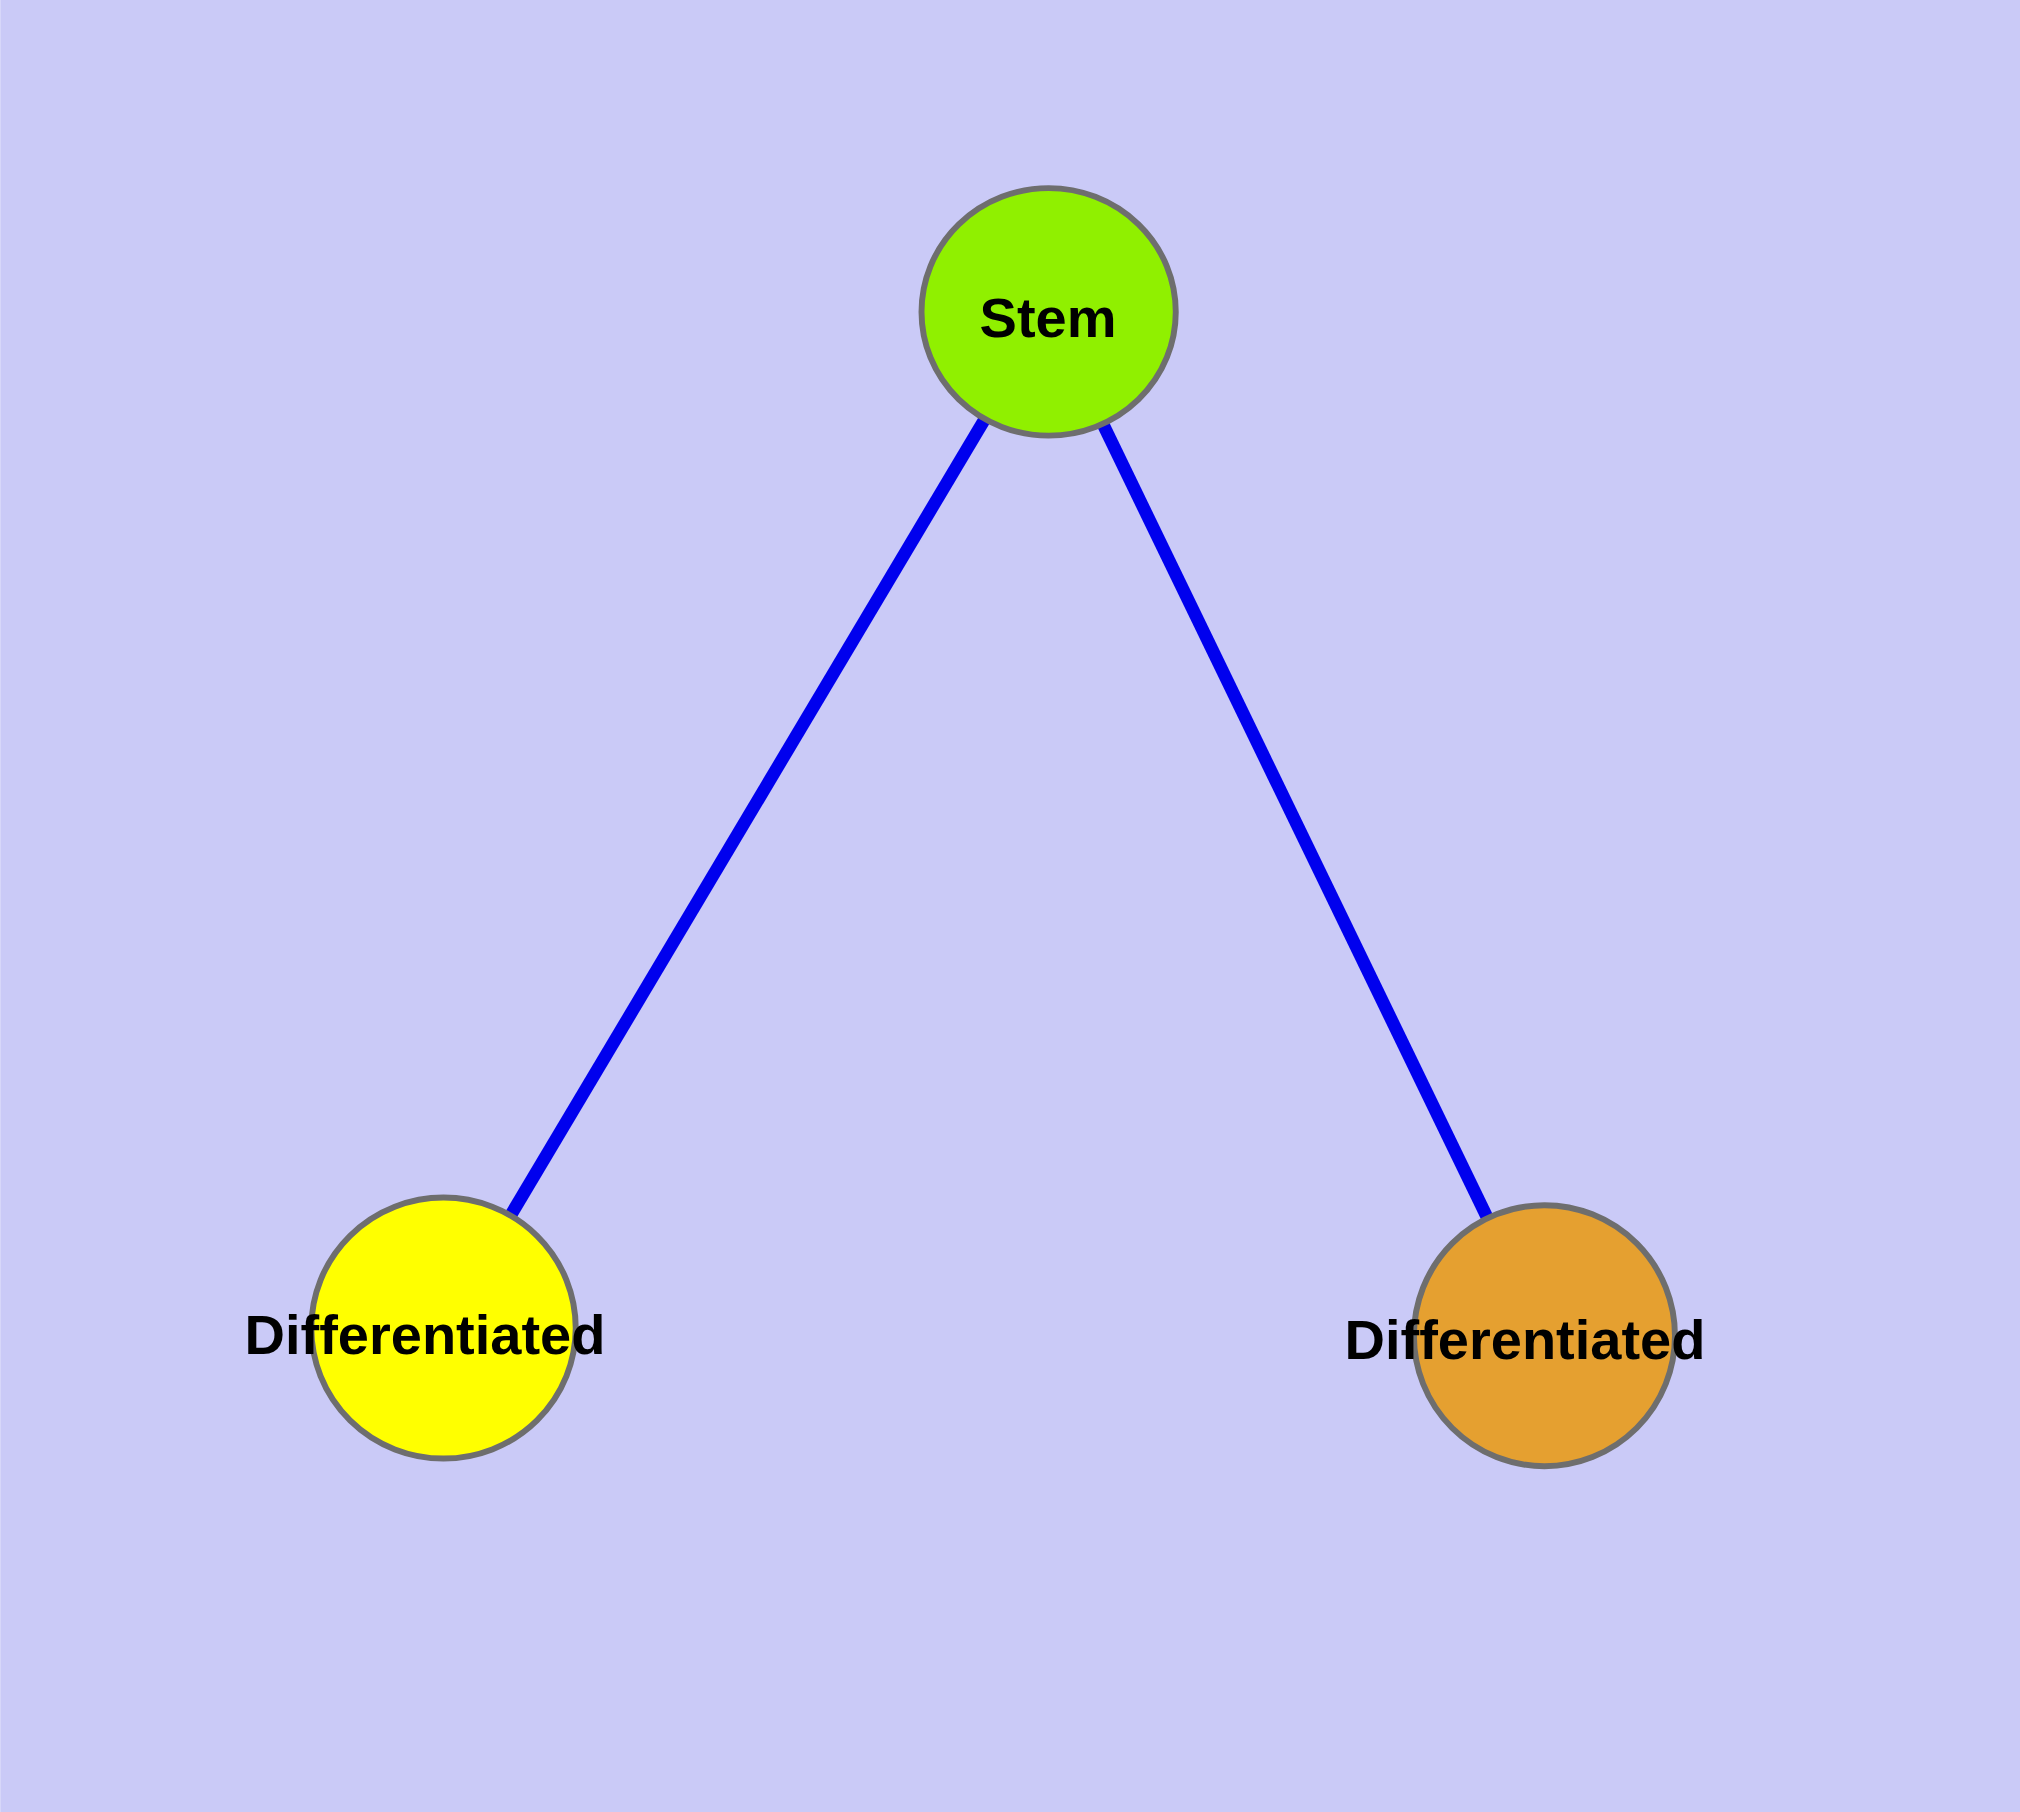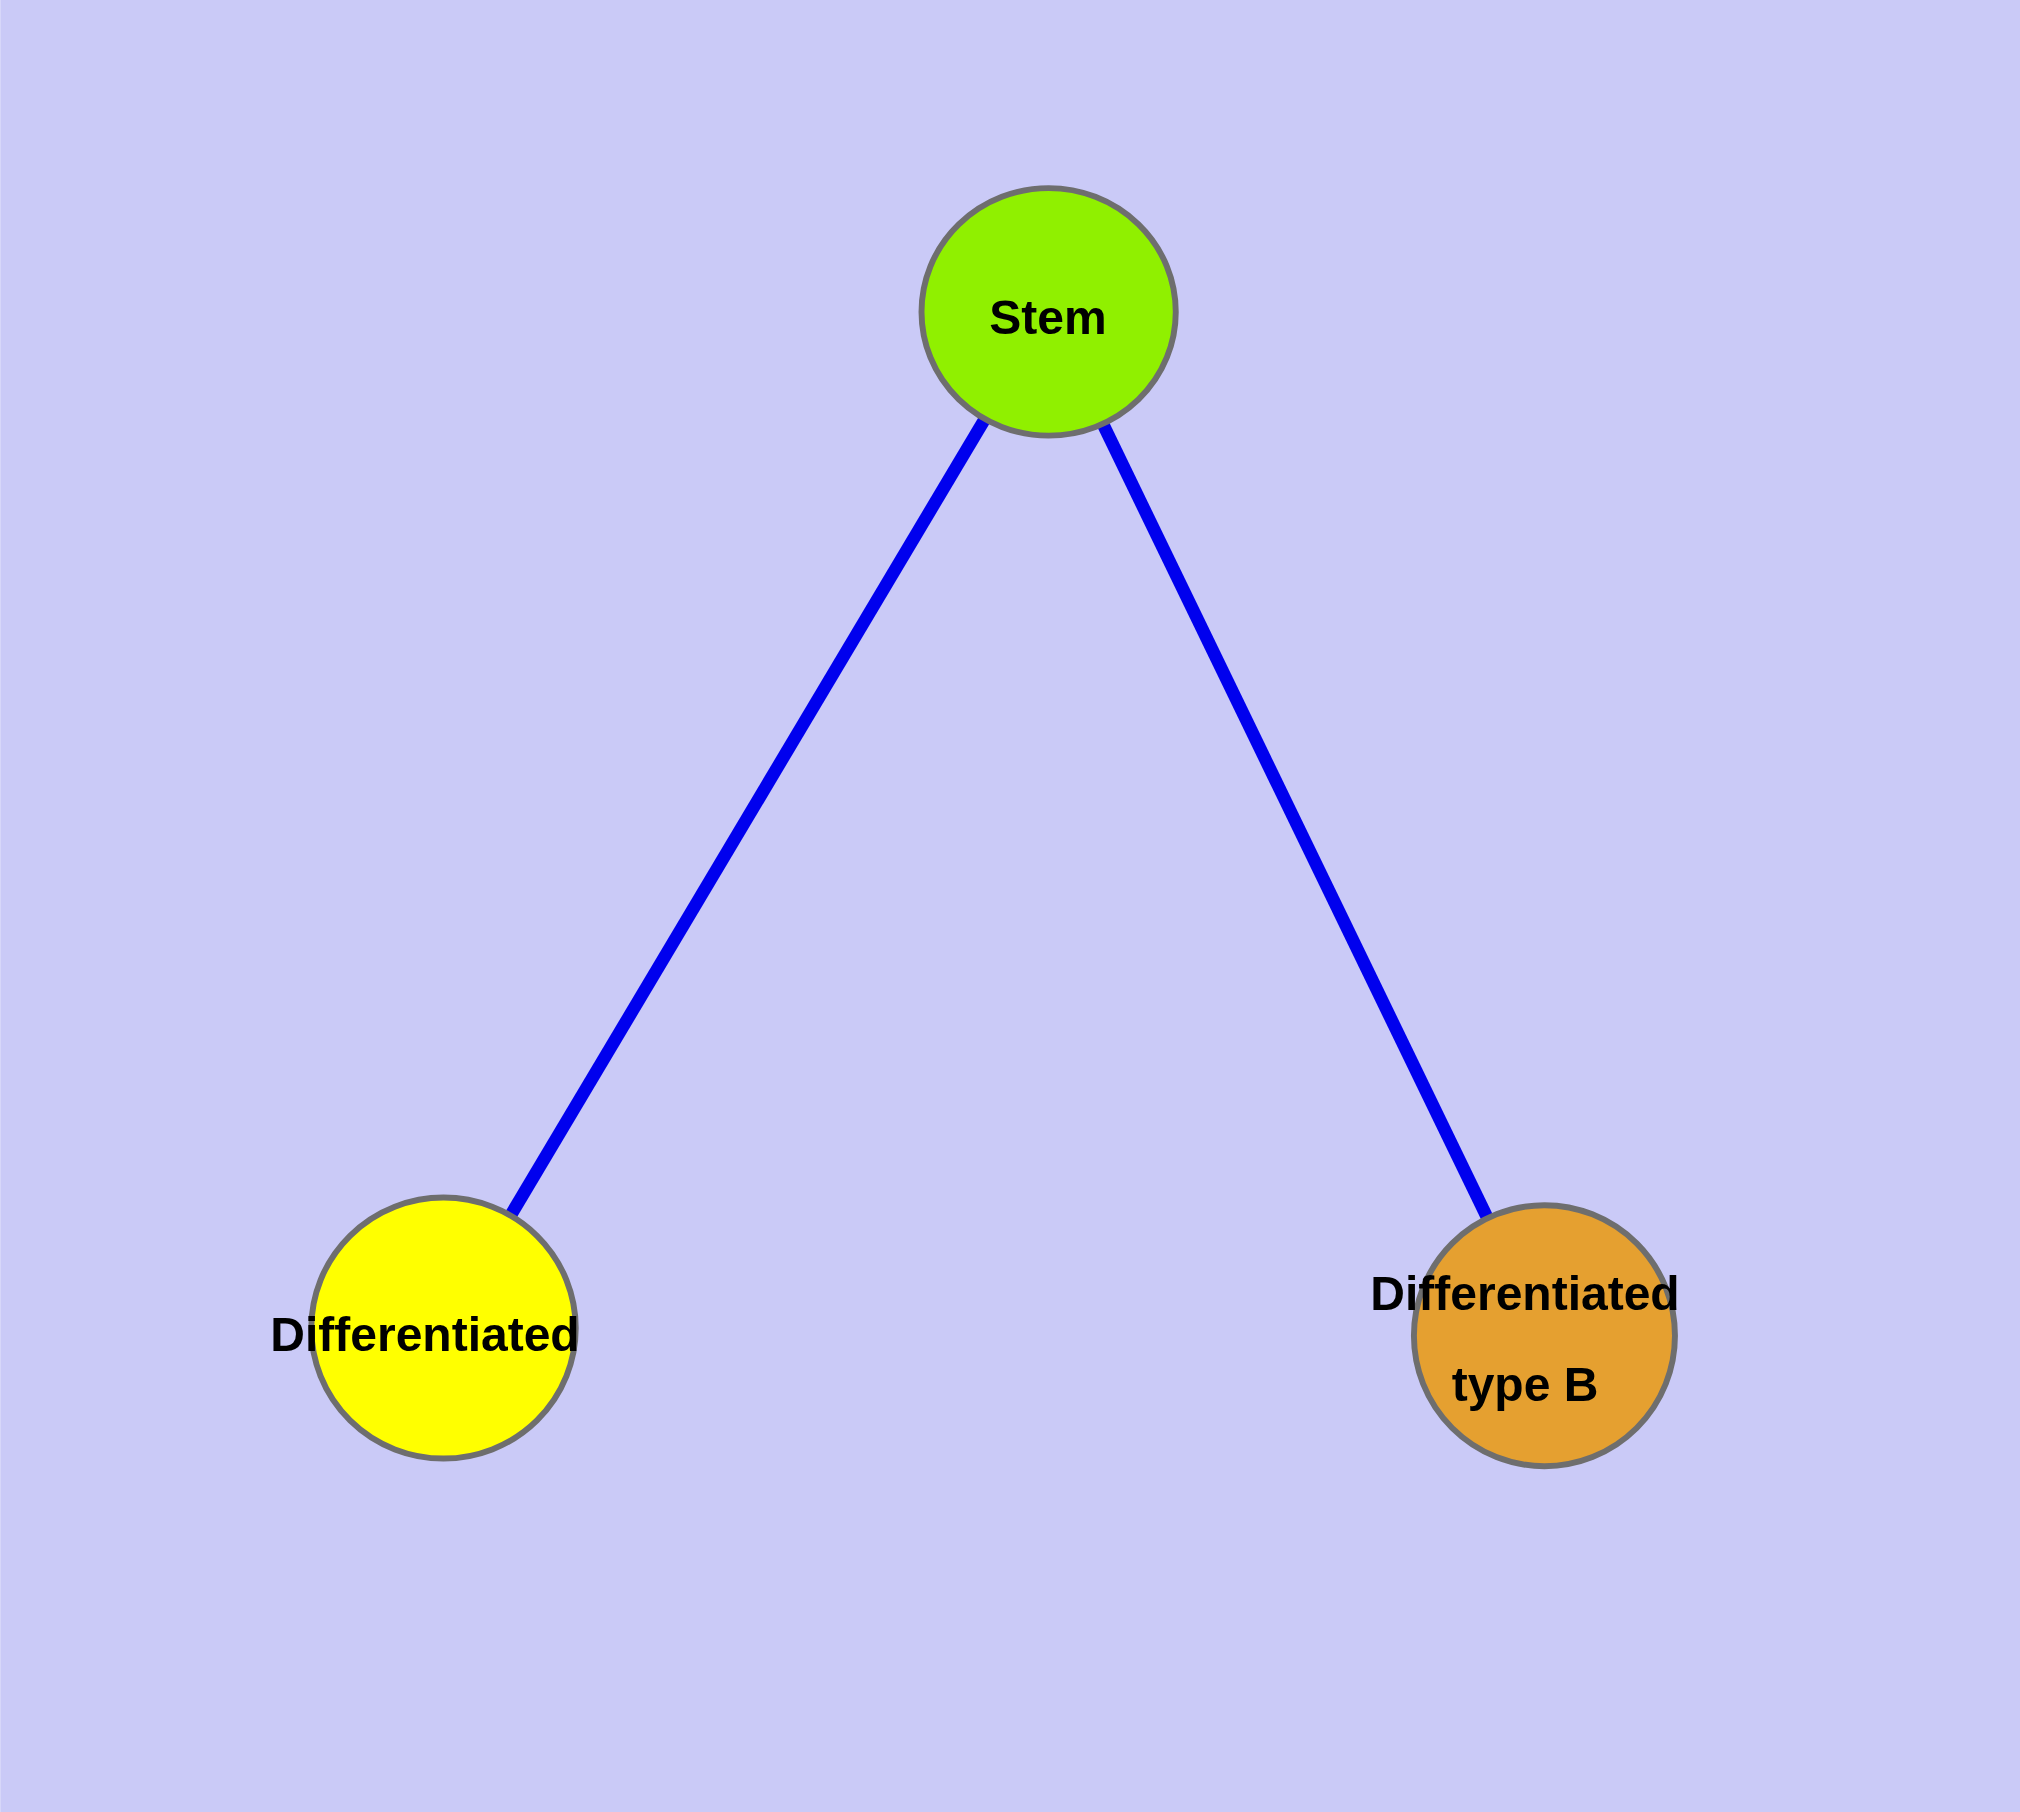--- a/index.html
+++ b/index.html
@@ -23,21 +23,21 @@
     stroke-width: 15px;
     stroke-linecap: butt;
   }
   .node {
     stroke-width: 7px;
   }
   .label {
     position: absolute;
     transform: translate(-50%, -50%);
     color: #000000;
-    font-size: 48px;
+    font-size: 56px;
     font-weight: bold;
     line-height: 91px;
     text-align: center;
     white-space: nowrap;
     letter-spacing: 0px;
   }
   .label .line {
     display: block;
   }
   .label-stem  { left: 1048px; top: 317px; }
@@ -67,17 +67,16 @@
   <div class="label label-stem">
     <span class="line">Stem</span>
   </div>
 
   <div class="label label-typeA">
     <span class="line">Differentiated</span>
   </div>
 
   <div class="label label-typeB">
     <span class="line">Differentiated</span>
-    <span class="line">type B</span>
   </div>
 
 </div>
 
 
 </body></html>

